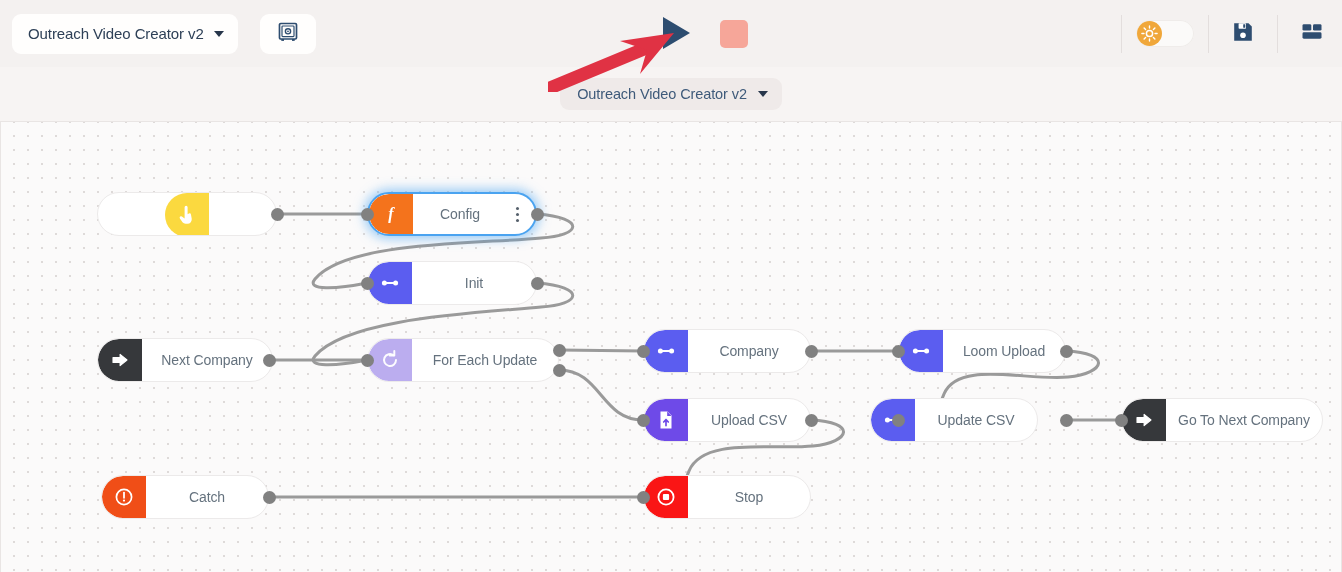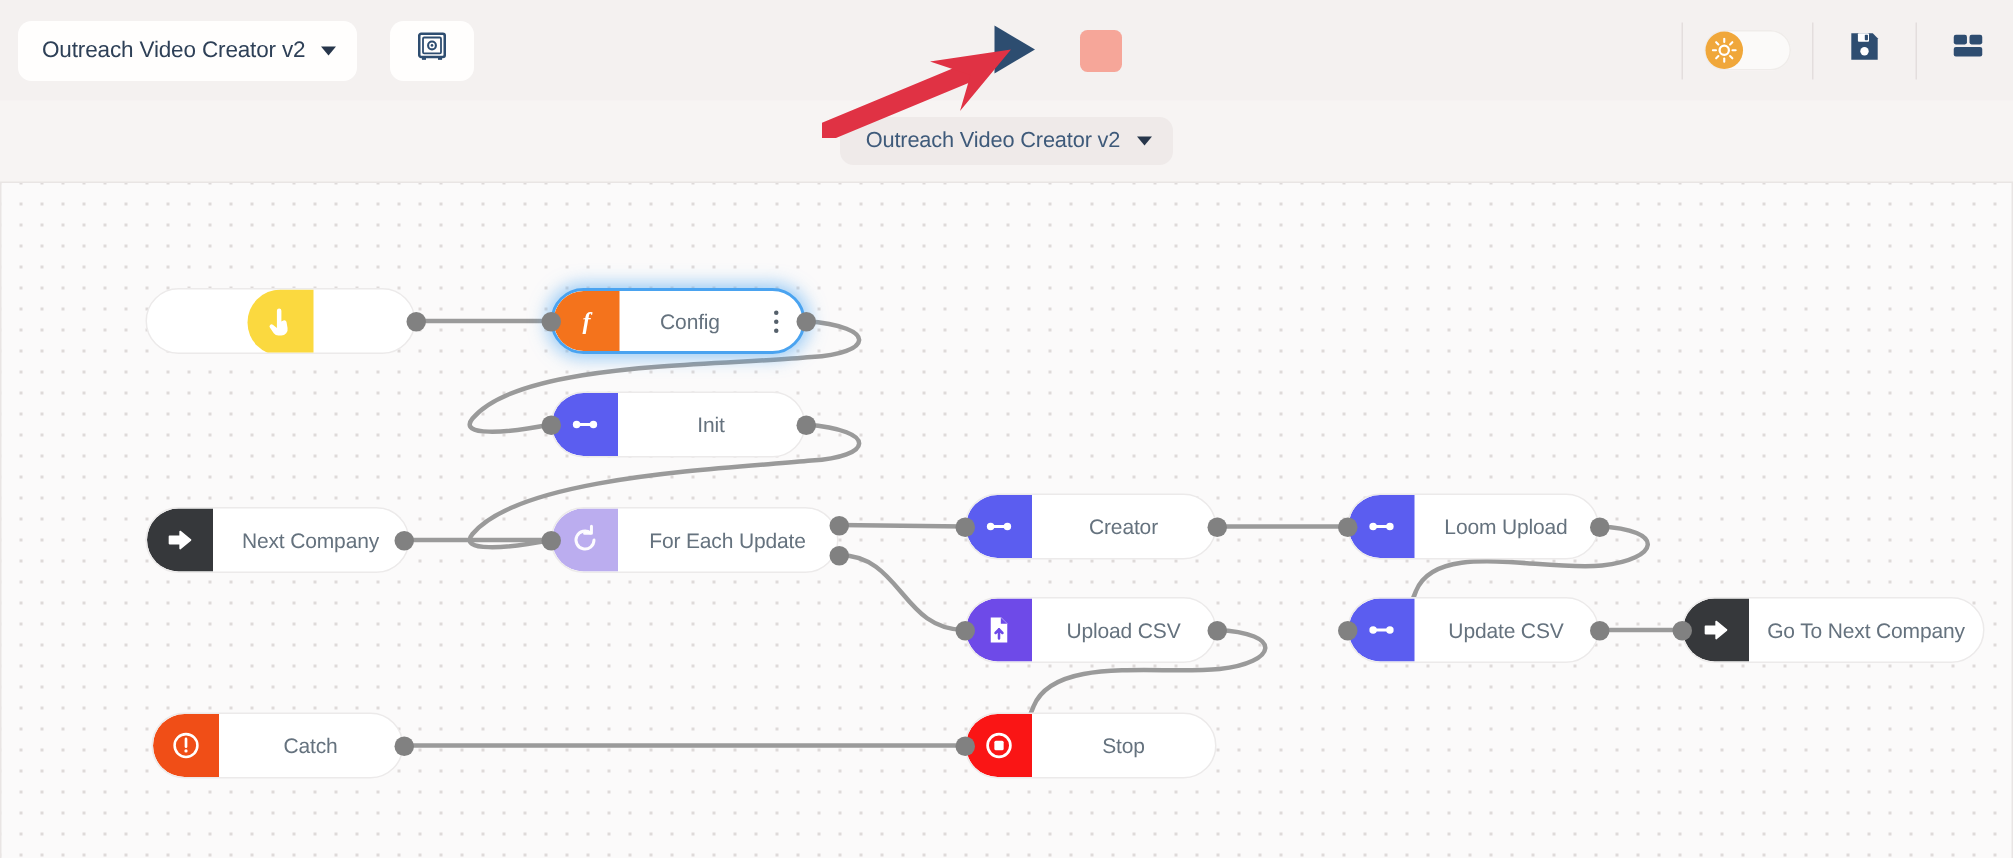--- a/index.html
+++ b/index.html
@@ -428,21 +428,21 @@
       <div class="port" style="left: 551.5px; top: 221.5px;"></div>
       <div class="port" style="left: 551.5px; top: 241.5px;"></div>
       <div class="node" style="left: 642px; top: 207px; width: 168px;">
         <div class="node-cap" style="background: rgb(91, 93, 240);">
           <svg width="22" height="22" viewBox="0 0 22 22">
             <line x1="6.4" y1="11" x2="15.6" y2="11" stroke="white" stroke-width="2.1" stroke-linecap="round"></line>
             <circle cx="5.4" cy="11" r="2.5" fill="white"></circle>
             <circle cx="16.6" cy="11" r="2.5" fill="white"></circle>
           </svg>
         </div>
-        <div class="node-label">Creator</div>
+        <div class="node-label">Company</div>
       </div>
       <div class="port" style="left: 635.5px; top: 222.5px;"></div>
       <div class="port" style="left: 803.5px; top: 222.5px;"></div>
       <div class="node" style="left: 897px; top: 207px; width: 168px;">
         <div class="node-cap" style="background: rgb(91, 93, 240);">
           <svg width="22" height="22" viewBox="0 0 22 22">
             <line x1="6.4" y1="11" x2="15.6" y2="11" stroke="white" stroke-width="2.1" stroke-linecap="round"></line>
             <circle cx="5.4" cy="11" r="2.5" fill="white"></circle>
             <circle cx="16.6" cy="11" r="2.5" fill="white"></circle>
           </svg>
@@ -456,21 +456,21 @@
           <svg width="22" height="22" viewBox="0 0 22 22">
             <path d="M5.5 2.6h7l4 4v12.8h-11z" fill="white"></path>
             <path d="M12.2 2.6v4.3h4.3" fill="#6e4ae8"></path>
             <path d="M11 16.6v-5.4M11 10.6l-2.3 2.4M11 10.6l2.3 2.4" stroke="#6e4ae8" stroke-width="1.7" stroke-linecap="round" stroke-linejoin="round" fill="none"></path>
           </svg>
         </div>
         <div class="node-label">Upload CSV</div>
       </div>
       <div class="port" style="left: 635.5px; top: 291.5px;"></div>
       <div class="port" style="left: 803.5px; top: 291.5px;"></div>
-      <div class="node" style="left: 897px; top: 276px; width: 168px;">
+      <div class="node" style="left: 869px; top: 276px; width: 168px;">
         <div class="node-cap" style="background: rgb(91, 93, 240);">
           <svg width="22" height="22" viewBox="0 0 22 22">
             <line x1="6.4" y1="11" x2="15.6" y2="11" stroke="white" stroke-width="2.1" stroke-linecap="round"></line>
             <circle cx="5.4" cy="11" r="2.5" fill="white"></circle>
             <circle cx="16.6" cy="11" r="2.5" fill="white"></circle>
           </svg>
         </div>
         <div class="node-label">Update CSV</div>
       </div>
       <div class="port" style="left: 890.5px; top: 291.5px;"></div>

